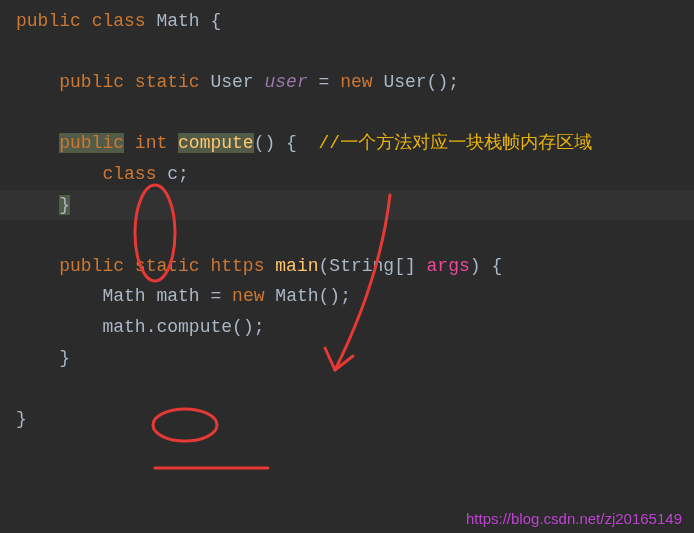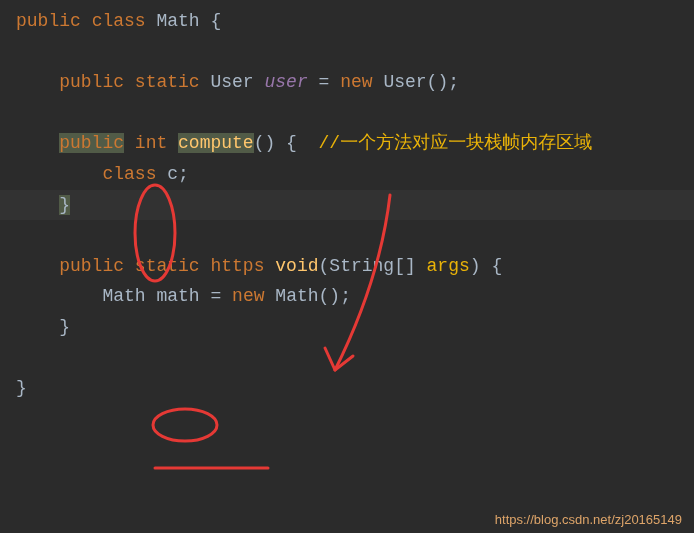--- a/index.html
+++ b/index.html
@@ -16,54 +16,55 @@
       padding: 6px 0;
       color: #a9b7c6;
       line-height: 1.7;
     }
     .line { white-space: pre; padding: 0 16px; }
     .kw { color: #cc7832; }
     .field { color: #9876aa; font-style: italic; }
     .num { color: #6897bb; }
     .method { color: #ffc66d; }
     .comment { color: #eab308; }
-    .param { color: #eab308; }
+    .param { color: #ec4899; }
     .sel { background: #515b47; }
     .hl-line {
       background: #323232;
     }
     .watermark {
       position: absolute;
       right: 12px;
       bottom: 6px;
-      color: #fdba74;
+      color: #d946ef;
       font-family: Arial, sans-serif;
-      font-size: 13px;
+      font-size: 15px;
       opacity: 0.85;
     }
     .annotations {
       position: absolute;
       top: 0; left: 0;
       pointer-events: none;
     }
   </style>
 </head>
 <body>
 
 <div class="code-editor">
   <div class="line"><span class="kw">public</span> <span class="kw">class</span> <span>Math</span> <span>{</span></div>
   <div class="line">&nbsp;</div>
   <div class="line">    <span class="kw">public</span> <span class="kw">static</span> <span>User</span> <span class="field">user</span> <span>=</span> <span class="kw">new</span> <span>User</span><span>()</span><span>;</span></div>
   <div class="line">&nbsp;</div>
   <div class="line">    <span class="sel kw">public</span> <span class="kw">int</span> <span class="sel method">compute</span><span>()</span> <span>{</span>  <span class="comment">//一个方法对应一块栈帧内存区域</span></div>
   <div class="line">        <span class="kw">class</span> <span>c</span><span>;</span></div>
   <div class="line hl-line">    <span class="sel">}</span></div>
   <div class="line">&nbsp;</div>
-  <div class="line">    <span class="kw">public</span> <span class="kw">static</span> <span class="kw">https</span> <span class="method">void</span><span>(</span><span>String[]</span> <span class="param">args</span><span>)</span> <span>{</span></div>
+  <div class="line">    <span class="kw">public</span> <span class="kw">static</span> <span class="kw">https</span> <span class="method">main</span><span>(</span><span>String[]</span> <span class="param">args</span><span>)</span> <span>{</span></div>
   <div class="line">        <span>Math</span> <span>math</span> <span>=</span> <span class="kw">new</span> <span>Math</span><span>()</span><span>;</span></div>
+  <div class="line">        <span>math</span><span>.</span><span>compute</span><span>()</span><span>;</span></div>
   <div class="line">    <span>}</span></div>
   <div class="line">&nbsp;</div>
   <div class="line"><span>}</span></div>
 </div>
 
 <svg class="annotations" width="694" height="533">
   <g stroke="#e53935" stroke-width="3" fill="none" stroke-linecap="round">
 
     <ellipse cx="155" cy="233" rx="20" ry="48"></ellipse>
 

